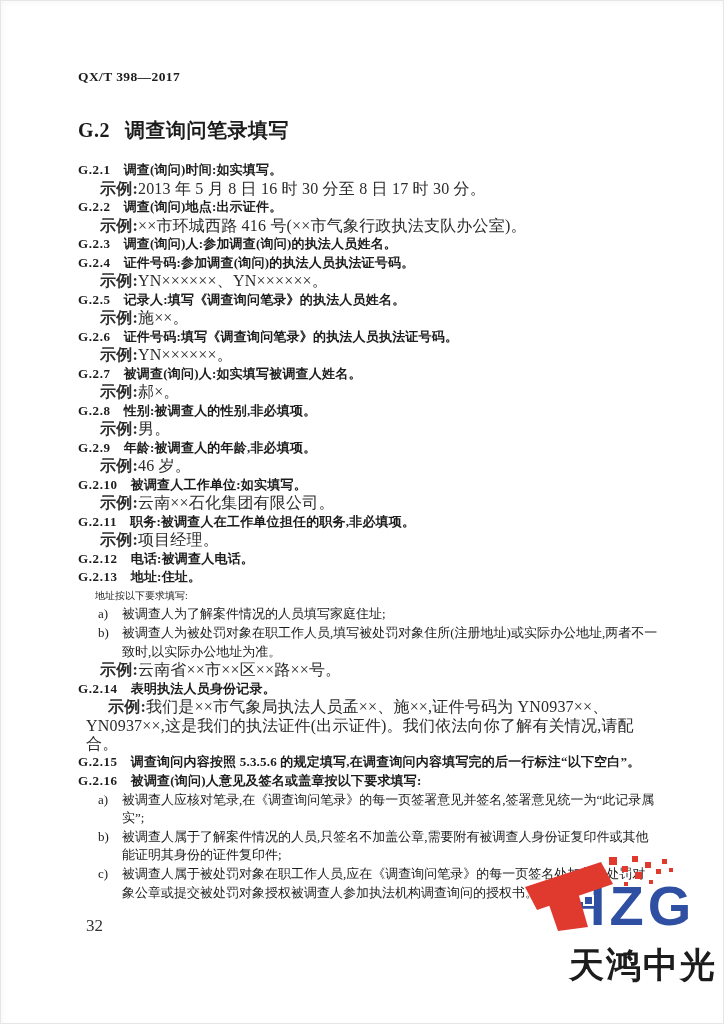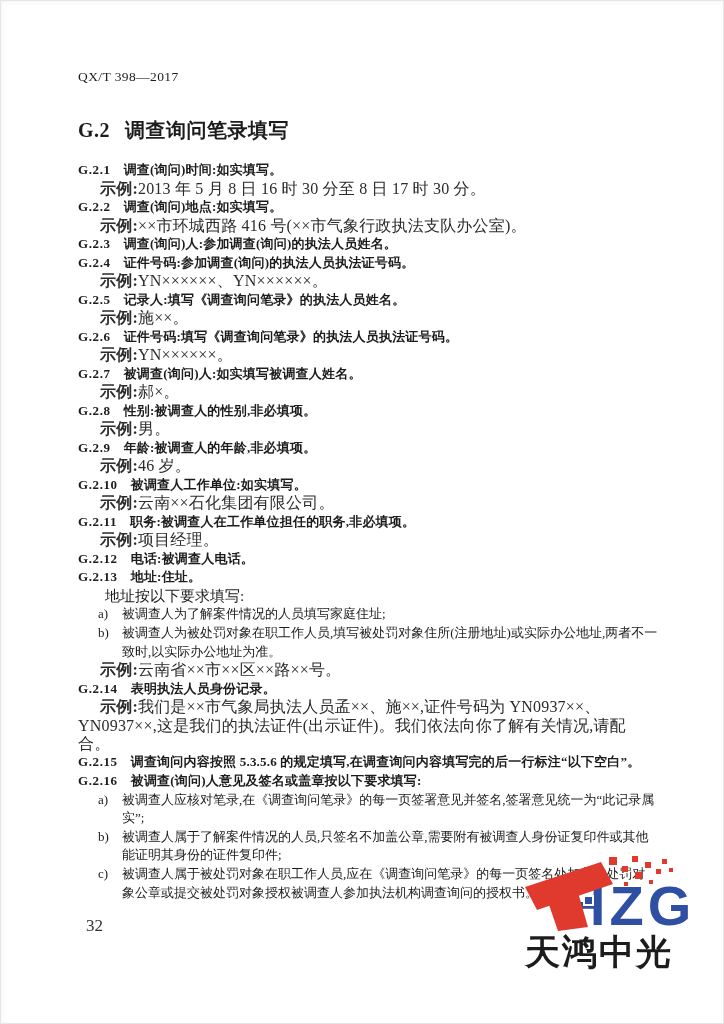--- a/index.html
+++ b/index.html
@@ -8,72 +8,72 @@
     background:#ffffff;
     font-family:"Liberation Serif","DejaVu Serif",serif;
     color:#1c1c1c;
   }
   .page-edge{
     position:absolute;inset:0;pointer-events:none;
     box-shadow:inset 0 0 0 1px #e6e6e6, inset 2px 2px 6px rgba(0,0,0,0.04);
   }
   .doc-header{
     position:absolute;left:78px;top:69px;
-    font-weight:normal;font-size:13.5px;letter-spacing:0.4px;
+    font-weight:bold;font-size:13.5px;letter-spacing:0.4px;
   }
   .content{
     position:absolute;left:78px;top:121px;width:580px;
   }
   .sec-heading{
     font-weight:bold;font-size:20px;line-height:18px;margin-bottom:22px;
     letter-spacing:0.5px;
   }
   .sec-heading .num{margin-right:15px;}
   .clause{
     font-weight:bold;font-size:13px;line-height:18.6px;letter-spacing:0.2px;
   }
   .clause .c-num{margin-right:13px;letter-spacing:0.6px;}
   .example{
     font-size:16px;line-height:18.4px;margin-left:22px;color:#2b2b2b;
     letter-spacing:0.2px;
   }
-  .example.wide{margin-left:0;text-indent:22px;}
+  .example.wide{margin-left:8px;text-indent:22px;}
   .example .ex-label{font-weight:bold;}
-  .plain{font-size:15px;line-height:18.6px;margin-left:27px;}
+  .plain{font-size:10px;line-height:18.6px;margin-left:17px;}
   .list-item{
     font-size:13px;line-height:18.6px;position:relative;
     margin-left:20px;padding-left:24px;
   }
   .list-item .li-label{position:absolute;left:0;top:0;}
   .page-number{
     position:absolute;left:86px;top:916px;font-size:17px;color:#333;
   }
   .logo{
     position:absolute;right:7px;top:855px;width:192px;
   }
   .logo svg{display:block;}
   .logo-caption{
     font-family:"Liberation Sans","DejaVu Sans",sans-serif;
     font-weight:bold;font-size:35px;line-height:36px;
-    letter-spacing:2px;text-align:left;margin-top:3px;
+    letter-spacing:2px;text-align:right;margin-top:16px;
     white-space:nowrap;
   }
 </style>
 </head>
 <body>
 
 <div class="page-edge"></div>
 
 <div class="doc-header">QX/T 398—2017</div>
 
 <div class="content" id="content">
     <div class="sec-heading"><span class="num">G.2</span><span class="ttl">调查询问笔录填写</span></div>
     <div class="clause"><span class="c-num">G.2.1</span><span class="c-txt">调查(询问)时间:如实填写。</span></div>
     <div class="example"><span class="ex-label">示例:</span><span class="ex-txt">2013 年 5 月 8 日 16 时 30 分至 8 日 17 时 30 分。</span></div>
-    <div class="clause"><span class="c-num">G.2.2</span><span class="c-txt">调查(询问)地点:如实填写。</span></div>
+    <div class="clause"><span class="c-num">G.2.2</span><span class="c-txt">调查(询问)地点:出示证件。</span></div>
     <div class="example"><span class="ex-label">示例:</span><span class="ex-txt">××市环城西路 416 号(××市气象行政执法支队办公室)。</span></div>
     <div class="clause"><span class="c-num">G.2.3</span><span class="c-txt">调查(询问)人:参加调查(询问)的执法人员姓名。</span></div>
     <div class="clause"><span class="c-num">G.2.4</span><span class="c-txt">证件号码:参加调查(询问)的执法人员执法证号码。</span></div>
     <div class="example"><span class="ex-label">示例:</span><span class="ex-txt">YN××××××、YN××××××。</span></div>
     <div class="clause"><span class="c-num">G.2.5</span><span class="c-txt">记录人:填写《调查询问笔录》的执法人员姓名。</span></div>
     <div class="example"><span class="ex-label">示例:</span><span class="ex-txt">施××。</span></div>
     <div class="clause"><span class="c-num">G.2.6</span><span class="c-txt">证件号码:填写《调查询问笔录》的执法人员执法证号码。</span></div>
     <div class="example"><span class="ex-label">示例:</span><span class="ex-txt">YN××××××。</span></div>
     <div class="clause"><span class="c-num">G.2.7</span><span class="c-txt">被调查(询问)人:如实填写被调查人姓名。</span></div>
     <div class="example"><span class="ex-label">示例:</span><span class="ex-txt">郝×。</span></div>

